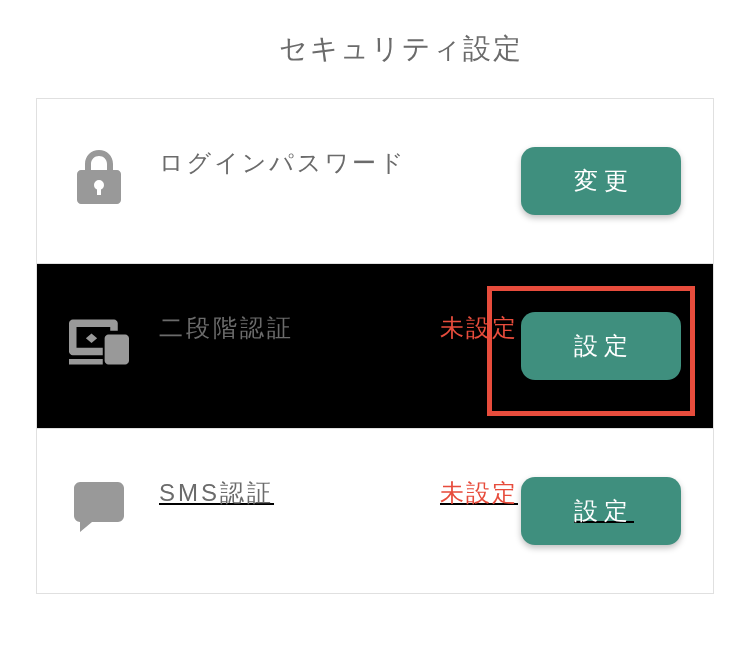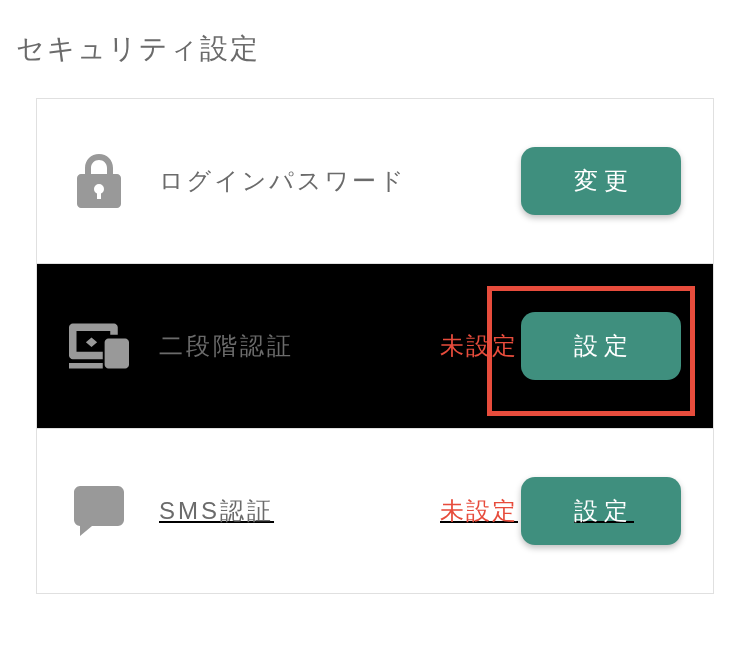--- a/index.html
+++ b/index.html
@@ -12,29 +12,29 @@
       background: #ffffff;
       width: 750px;
       height: 668px;
       padding: 0;
     }
     .page-title {
       font-size: 28px;
       font-weight: 500;
       color: #6b6b6b;
       letter-spacing: 2px;
-      padding: 30px 0 30px 16px;
+      padding: 30px 0 30px 52px;
+      text-align: center;
     }
     .settings-panel {
       border: 1px solid #e0e0e0;
       margin: 0 36px;
     }
     .setting-row {
       display: flex;
-      align-items: center;
       padding: 48px 32px;
       border-bottom: 1px solid #e0e0e0;
       position: relative;
     }
     .setting-row:last-child {
       border-bottom: none;
       text-decoration: underline;
     }
     .setting-row.highlighted {
       background: #000000;

